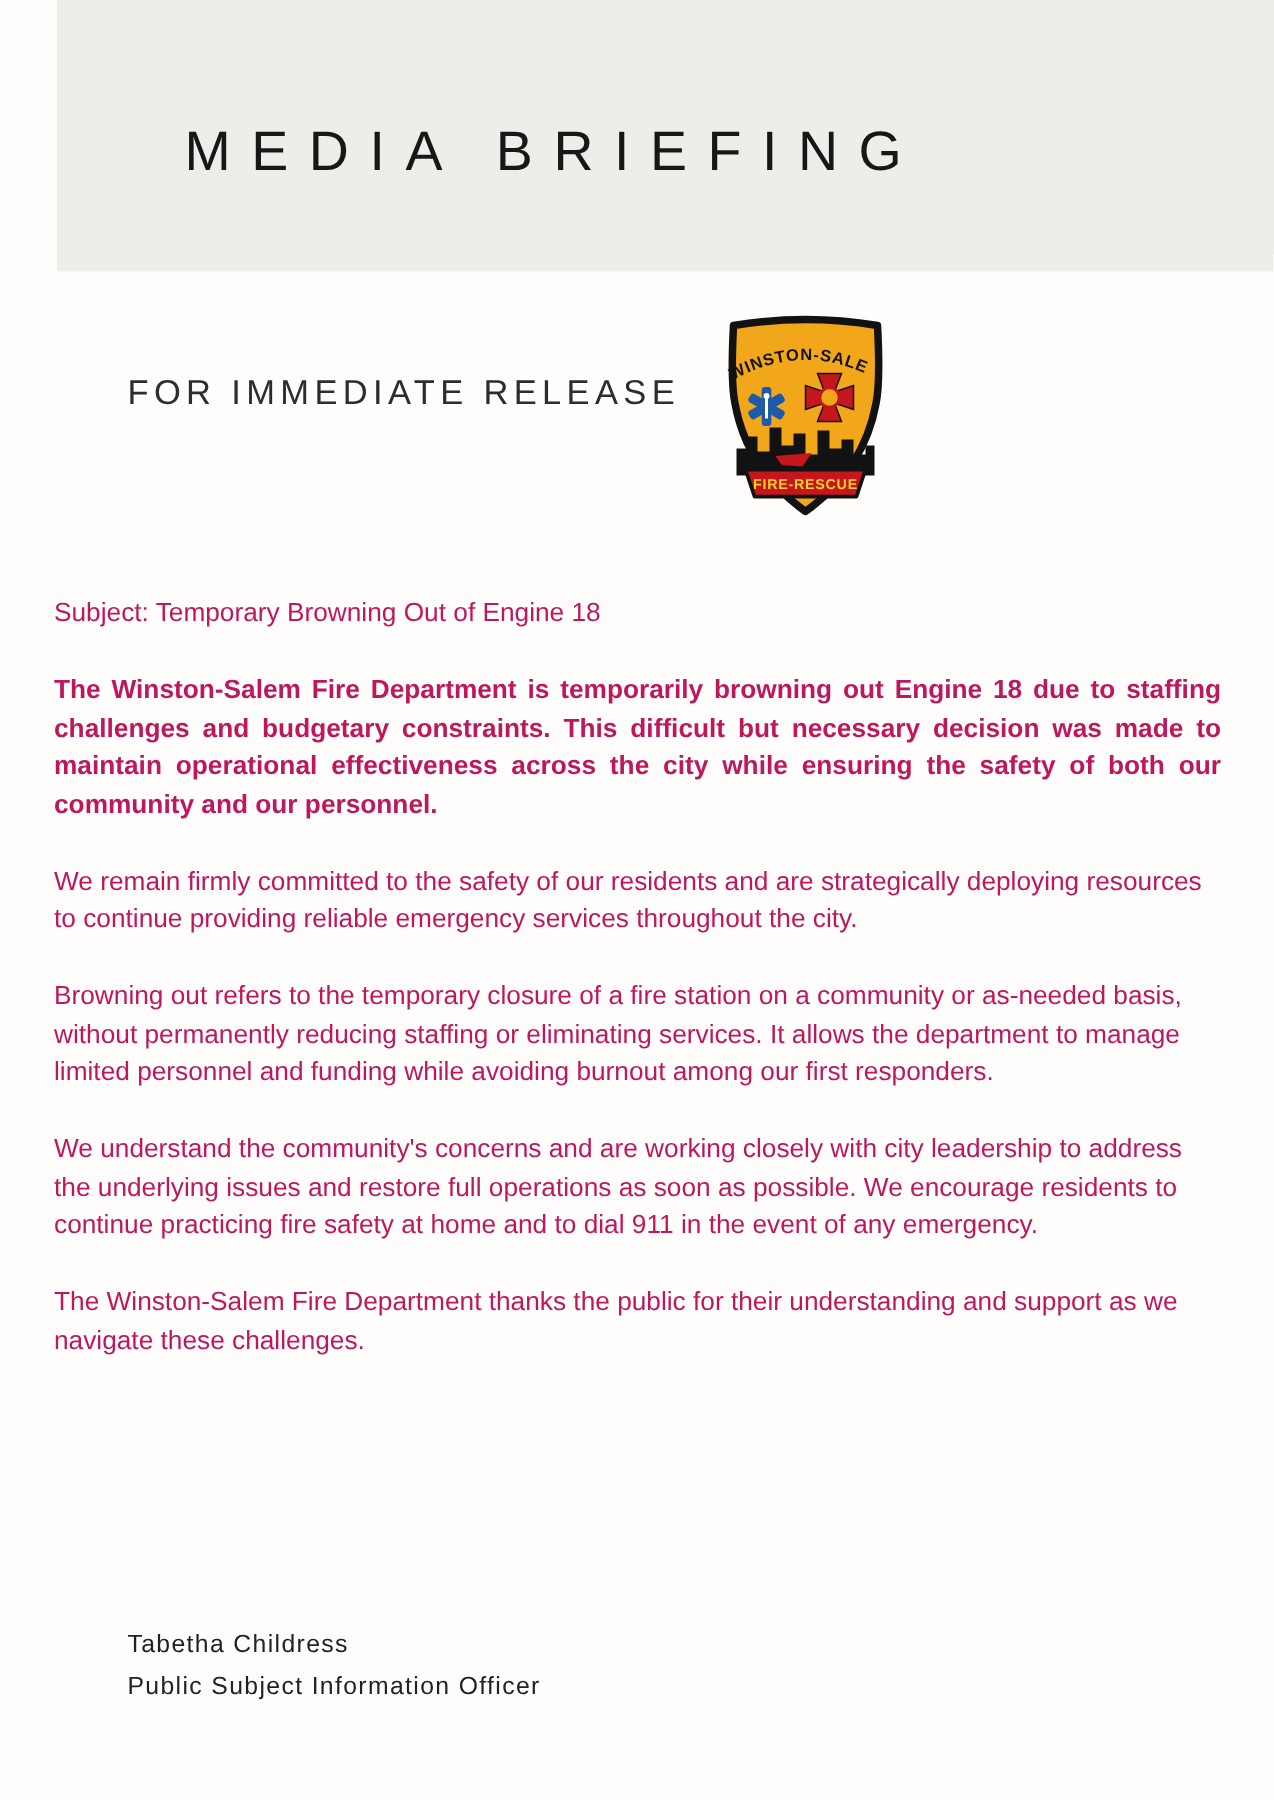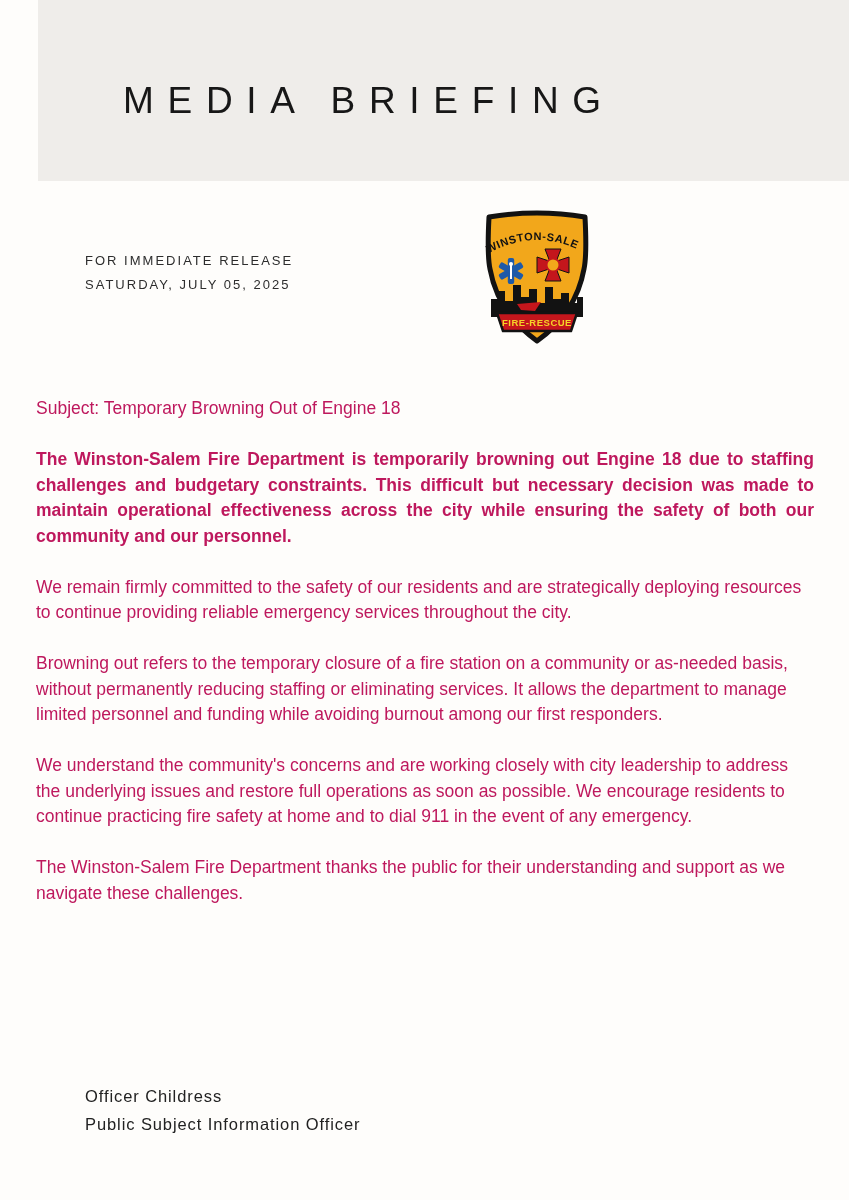--- a/index.html
+++ b/index.html
@@ -32,21 +32,21 @@
     font-weight: 400;
     letter-spacing: 0.37em;
     color: #171717;
     white-space: nowrap;
   }
 
   .release-block {
     position: absolute;
     left: 85px;
     top: 249px;
-    font-size: 13px;
+    font-size: 23px;
     letter-spacing: 0.155em;
     line-height: 24px;
     color: #2d2d2d;
   }
 
   .badge {
     position: absolute;
     left: 477px;
     top: 207px;
     width: 120px;
@@ -79,21 +79,20 @@
 <body>
 
 <div class="page">
 
   <div class="header-band">
     <div class="page-title">MEDIA BRIEFING</div>
   </div>
 
   <div class="release-block">
     <div>FOR IMMEDIATE RELEASE</div>
-    <div>SATURDAY, JULY 05, 2025</div>
   </div>
 
   <svg class="badge" viewBox="0 0 120 140" aria-hidden="true">
 
     <path d="M12,10 Q60,2 108,10 Q110,48 107,62 Q99,106 60,134 Q21,106 13,62 Q10,48 12,10 Z" fill="#F2A71B" stroke="#121212" stroke-width="5" stroke-linejoin="round"></path>
 
     <path d="M14,100 L14,92 L22,92 L22,84 L28,84 L28,94 L36,94 L36,78 L44,78 L44,90 L52,90 L52,82 L60,82 L60,96 L68,96 L68,80 L76,80 L76,92 L84,92 L84,86 L92,86 L92,96 L100,96 L100,90 L106,90 L106,110 L14,110 Z" fill="#121212"></path>
 
     <polygon points="40,97 64,95 58,104 44,103" fill="#C4161C"></polygon>
 
@@ -129,17 +128,17 @@
   <div class="doc-body">
     <p>Subject: Temporary Browning Out of Engine 18</p>
     <p class="justify">The Winston-Salem Fire Department is temporarily browning out Engine 18 due to staffing challenges and budgetary constraints. This difficult but necessary decision was made to maintain operational effectiveness across the city while ensuring the safety of both our community and our personnel.</p>
     <p>We remain firmly committed to the safety of our residents and are strategically deploying resources to continue providing reliable emergency services throughout the city.</p>
     <p>Browning out refers to the temporary closure of a fire station on a community or as-needed basis, without permanently reducing staffing or eliminating services. It allows the department to manage limited personnel and funding while avoiding burnout among our first responders.</p>
     <p>We understand the community's concerns and are working closely with city leadership to address the underlying issues and restore full operations as soon as possible. We encourage residents to continue practicing fire safety at home and to dial 911 in the event of any emergency.</p>
     <p>The Winston-Salem Fire Department thanks the public for their understanding and support as we navigate these challenges.</p>
   </div>
 
   <div class="signature-block">
-    <div>Officer Childress</div>
+    <div>Tabetha Childress</div>
     <div>Public Subject Information Officer</div>
   </div>
 
 </div>
 
 </body></html>

